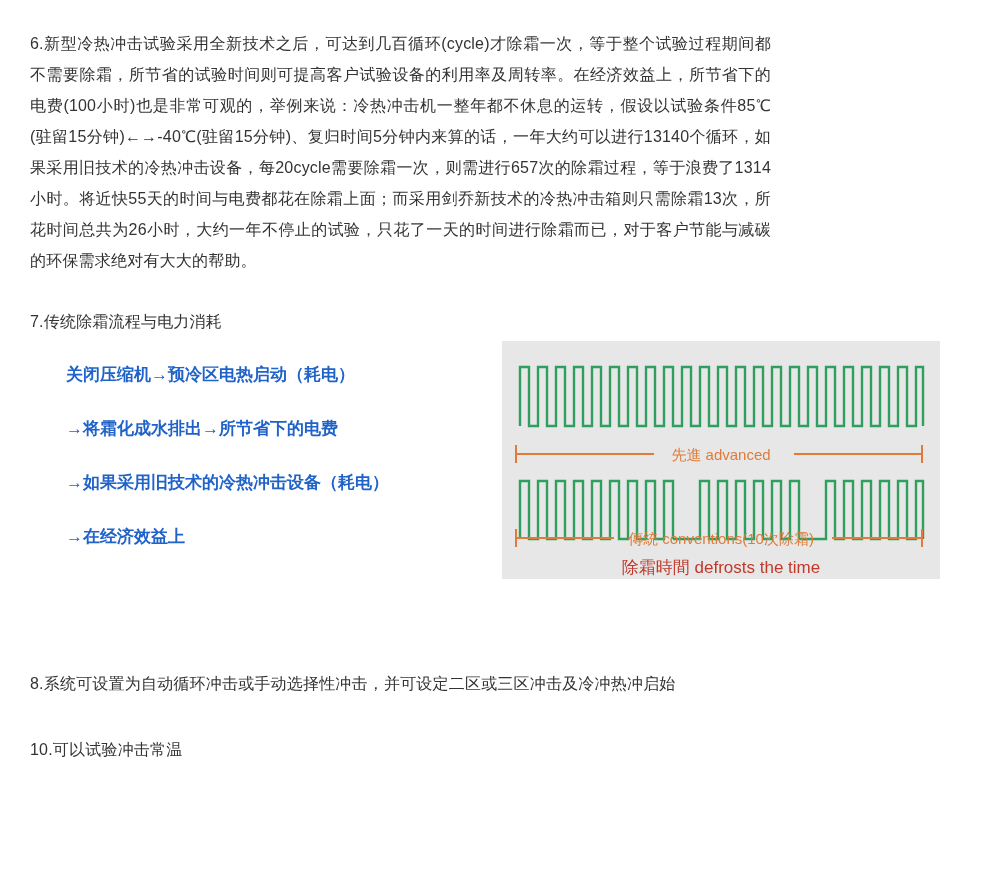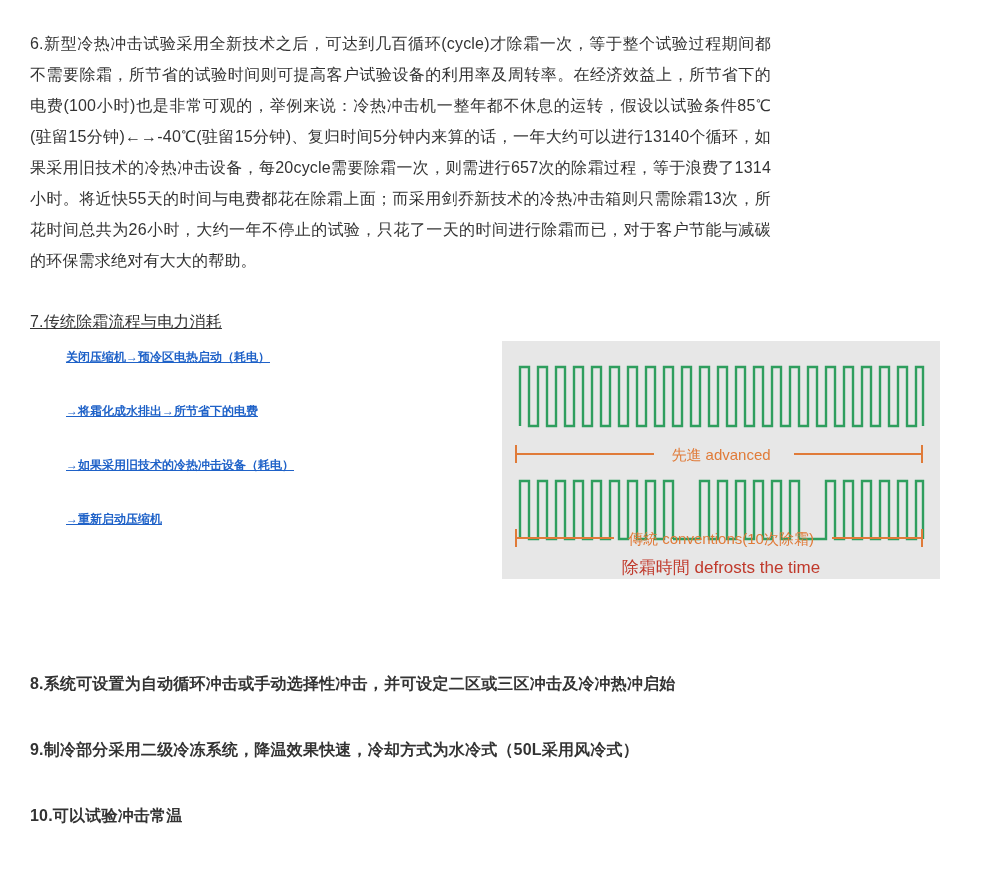--- a/index.html
+++ b/index.html
@@ -27,75 +27,73 @@
     line-height: 31px;
     color: #333333;
     text-align: justify;
     margin: 0;
     letter-spacing: 0.2px;
   }
   .para-6 {
     margin-bottom: 30px;
   }
   .para-7 {
-    text-decoration: underline;
+    margin-bottom: 18px;
   }
   .flow-block {
     margin: 0 0 0 36px;
     padding-top: 8px;
     width: 430px;
   }
   .flow-line {
     color: #1f62c8;
     font-weight: bold;
-    font-size: 12px;
+    font-size: 17px;
     line-height: 24px;
     margin-bottom: 30px;
     white-space: nowrap;
-    text-decoration: underline;
   }
   .diagram-wrap {
     position: absolute;
     left: 502px;
     top: 341px;
     width: 438px;
     height: 238px;
     background: #e7e7e7;
   }
   .diagram-svg {
     display: block;
   }
   .tail {
     position: absolute;
     left: 30px;
     right: 30px;
     top: 668px;
   }
   .tail .para {
     margin-bottom: 35px;
-    font-weight: bold;
   }
   .tail .para:last-child {
     margin-bottom: 16px;
   }
 </style>
 </head>
 <body>
 
 <div class="page">
 
   <p class="para para-6">6.新型冷热冲击试验采用全新技术之后，可达到几百循环(cycle)才除霜一次，等于整个试验过程期间都不需要除霜，所节省的试验时间则可提高客户试验设备的利用率及周转率。在经济效益上，所节省下的电费(100小时)也是非常可观的，举例来说：冷热冲击机一整年都不休息的运转，假设以试验条件85℃(驻留15分钟)←→-40℃(驻留15分钟)、复归时间5分钟内来算的话，一年大约可以进行13140个循环，如果采用旧技术的冷热冲击设备，每20cycle需要除霜一次，则需进行657次的除霜过程，等于浪费了1314小时。将近快55天的时间与电费都花在除霜上面；而采用剑乔新技术的冷热冲击箱则只需除霜13次，所花时间总共为26小时，大约一年不停止的试验，只花了一天的时间进行除霜而已，对于客户节能与减碳的环保需求绝对有大大的帮助。</p>
 
   <p class="para para-7">7.传统除霜流程与电力消耗</p>
 
   <div class="flow-block">
     <div class="flow-line">关闭压缩机→预冷区电热启动（耗电）</div>
     <div class="flow-line">→将霜化成水排出→所节省下的电费</div>
     <div class="flow-line">→如果采用旧技术的冷热冲击设备（耗电）</div>
-    <div class="flow-line">→重新启动压缩机</div>
+    <div class="flow-line">→在经济效益上</div>
   </div>
 
   <div class="diagram-wrap">
     <svg class="diagram-svg" width="438" height="238" viewBox="0 0 438 238" xmlns="http://www.w3.org/2000/svg">
       <rect x="0" y="0" width="438" height="238" fill="#e7e7e7"></rect>
 
       <g fill="none" stroke="#2f9e5e" stroke-width="2.4">
         <path d="M18 85 L18 26 L27 26 L27 85 L36 85 L36 26 L45 26 L45 85 L54 85 L54 26 L63 26 L63 85 L72 85 L72 26 L81 26 L81 85 L90 85 L90 26 L99 26 L99 85 L108 85 L108 26 L117 26 L117 85 L126 85 L126 26 L135 26 L135 85 L144 85 L144 26 L153 26 L153 85 L162 85 L162 26 L171 26 L171 85 L180 85 L180 26 L189 26 L189 85 L198 85 L198 26 L207 26 L207 85 L216 85 L216 26 L225 26 L225 85 L234 85 L234 26 L243 26 L243 85 L252 85 L252 26 L261 26 L261 85 L270 85 L270 26 L279 26 L279 85 L288 85 L288 26 L297 26 L297 85 L306 85 L306 26 L315 26 L315 85 L324 85 L324 26 L333 26 L333 85 L342 85 L342 26 L351 26 L351 85 L360 85 L360 26 L369 26 L369 85 L378 85 L378 26 L387 26 L387 85 L396 85 L396 26 L405 26 L405 85 L414 85 L414 26 L421 26 L421 85"></path>
       </g>
 
@@ -120,17 +118,16 @@
         <line x1="330" y1="197" x2="420" y2="197"></line>
       </g>
       <text x="219" y="203" text-anchor="middle" font-family="'Liberation Sans', sans-serif" font-size="15" fill="#e07b39">傳統 conventions(10次除霜)</text>
 
       <text x="219" y="232" text-anchor="middle" font-family="'Liberation Sans', sans-serif" font-size="17" fill="#c0392b">除霜時間  defrosts the time</text>
     </svg>
   </div>
 
   <div class="tail">
     <p class="para">8.系统可设置为自动循环冲击或手动选择性冲击，并可设定二区或三区冲击及冷冲热冲启始</p>
-    <p class="para">9.制冷部分采用二级冷冻系统，降温效果快速，冷却方式为水冷式（50L采用风冷式）</p>
     <p class="para">10.可以试验冲击常温</p>
   </div>
 
 </div>
 
 </body></html>

